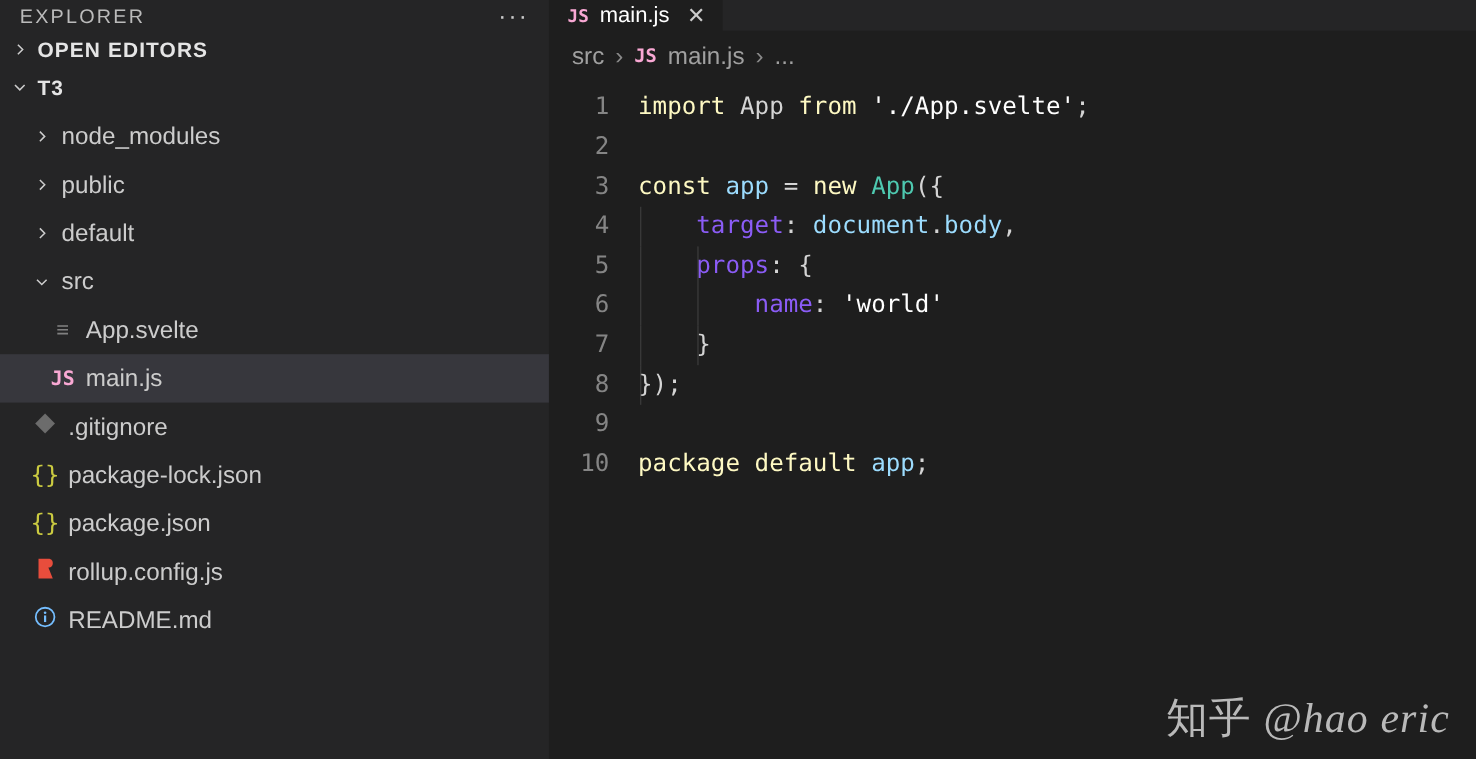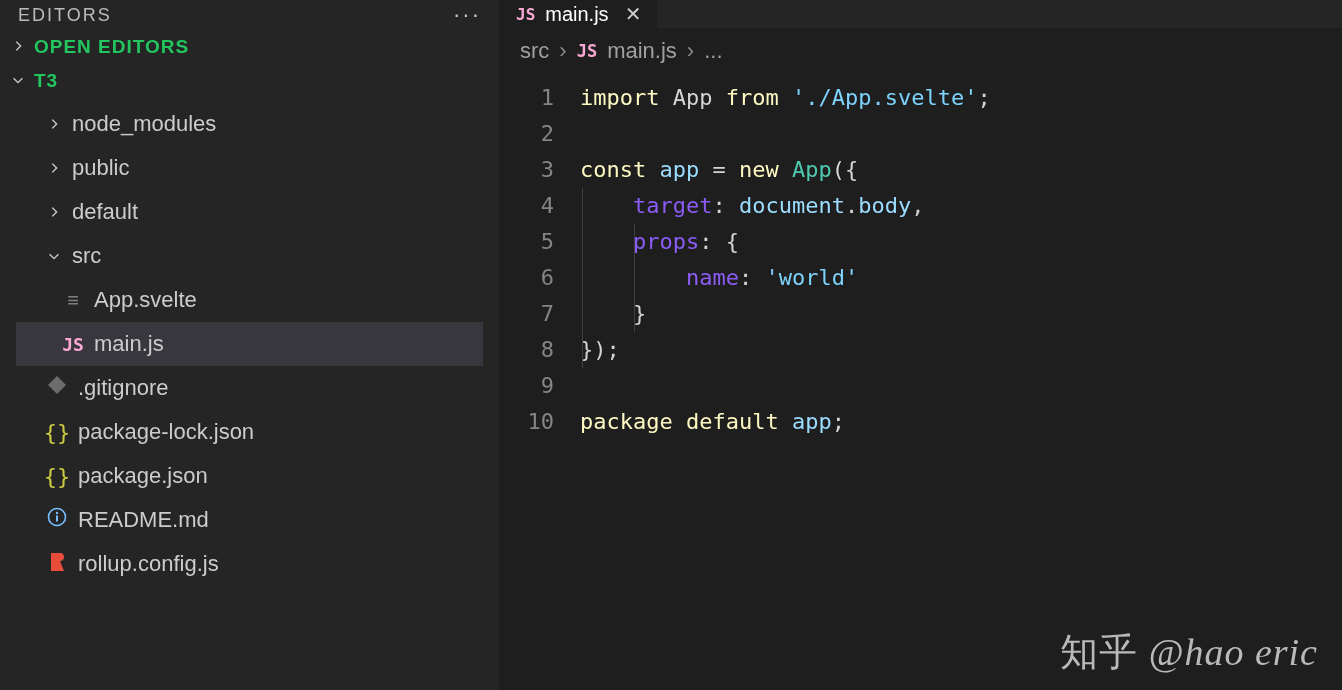--- a/index.html
+++ b/index.html
@@ -31,26 +31,26 @@
 }
 .ellipsis { color: #cccccc; font-size: 22px; letter-spacing: 2px; cursor: pointer; }
 .section-header {
   display: flex;
   align-items: center;
   gap: 6px;
   padding: 6px 8px;
   font-size: 19px;
   font-weight: 700;
   letter-spacing: 1px;
-  color: #22c55e;
+  color: #e5e5e5;
   cursor: pointer;
 }
 .chevron { width: 20px; display: inline-block; text-align: center; color: #cccccc; }
 .section-header .chevron svg, .tree-item .chevron svg { width: 14px; height: 14px; }
-.tree { padding: 4px 16px; }
+.tree { padding: 4px 0; }
 .tree-item {
   display: flex;
   align-items: center;
   gap: 8px;
   height: 44px;
   padding: 0 10px 0 28px;
   font-size: 22px;
   color: #cccccc;
   cursor: pointer;
 }
@@ -90,42 +90,42 @@
 .breadcrumbs .icon-js { font-size: 17px; }
 .code-area { display: flex; flex: 1; font-family: ui-monospace, SFMono-Regular, Menlo, Consolas, monospace; font-size: 22px; line-height: 36px; padding-top: 6px; }
 .gutter { width: 80px; text-align: right; color: #858585; padding-right: 26px; }
 .gutter .ln { height: 36px; }
 .code { flex: 1; position: relative; }
 .code-line { height: 36px; white-space: pre; color: #d4d4d4; position: relative; }
 .indent-guide { position: absolute; width: 1px; background: #404040; top: 0; bottom: 0; }
 .tk-kw { color: #fef9c3; }
 .tk-var { color: #9cdcfe; }
 .tk-type { color: #4ec9b0; }
-.tk-str { color: #7dd3fc; text-align: center; }
+.tk-str { color: #ffffff; text-align: center; }
 .tk-const { color: #fef9c3; }
 .tk-punc { color: #d4d4d4; }
 .tk-prop { color: #8b5cf6; }
 .watermark {
   position: absolute;
   right: 24px;
   bottom: 12px;
   font-size: 38px;
   color: #b9b9b9;
   font-style: italic;
   font-family: Georgia, serif;
   letter-spacing: 1px;
 }
 .watermark .zh { font-style: normal; font-family: sans-serif; }
 </style>
 </head>
 <body>
 
 <div class="sidebar">
   <div class="sidebar-header">
-    <span>EDITORS</span>
+    <span>EXPLORER</span>
     <span class="ellipsis">···</span>
   </div>
 
   <div class="section-header">
     <span class="chevron">
       <svg viewBox="0 0 16 16" fill="none">
           <path d="M6 3l5 5-5 5" stroke="#cccccc" stroke-width="1.6"></path>
         </svg>
     </span>
     <span>OPEN EDITORS</span>
@@ -192,35 +192,35 @@
         <span>package-lock.json</span>
       </div>
       <div class="tree-item">
         <span class="icon-slot">
           <span class="icon-json">{}</span>
         </span>
         <span>package.json</span>
       </div>
       <div class="tree-item">
         <span class="icon-slot">
+          <span class="icon-rollup"><svg width="18" height="20" viewBox="0 0 18 20">
+              <path d="M3 1h9c3 0 4 2 4 4s-1 4-4 4l4 10H3z" fill="#e84d3c"></path>
+            </svg></span>
+        </span>
+        <span>rollup.config.js</span>
+      </div>
+      <div class="tree-item">
+        <span class="icon-slot">
           <span class="icon-info"><svg width="20" height="20" viewBox="0 0 20 20">
               <circle cx="10" cy="10" r="8.5" fill="none" stroke="#75beff" stroke-width="1.6"></circle>
               <circle cx="10" cy="6" r="1.2" fill="#75beff"></circle>
               <rect x="9" y="8.5" width="2" height="6" fill="#75beff"></rect>
             </svg></span>
         </span>
         <span>README.md</span>
-      </div>
-      <div class="tree-item">
-        <span class="icon-slot">
-          <span class="icon-rollup"><svg width="18" height="20" viewBox="0 0 18 20">
-              <path d="M3 1h9c3 0 4 2 4 4s-1 4-4 4l4 10H3z" fill="#e84d3c"></path>
-            </svg></span>
-        </span>
-        <span>rollup.config.js</span>
       </div>
     </div>
 </div>
 
 <div class="editor-area">
   <div class="tabbar">
     <div class="tab">
       <span class="icon-js">JS</span>
       <span>main.js</span>
       <span class="close">✕</span>

